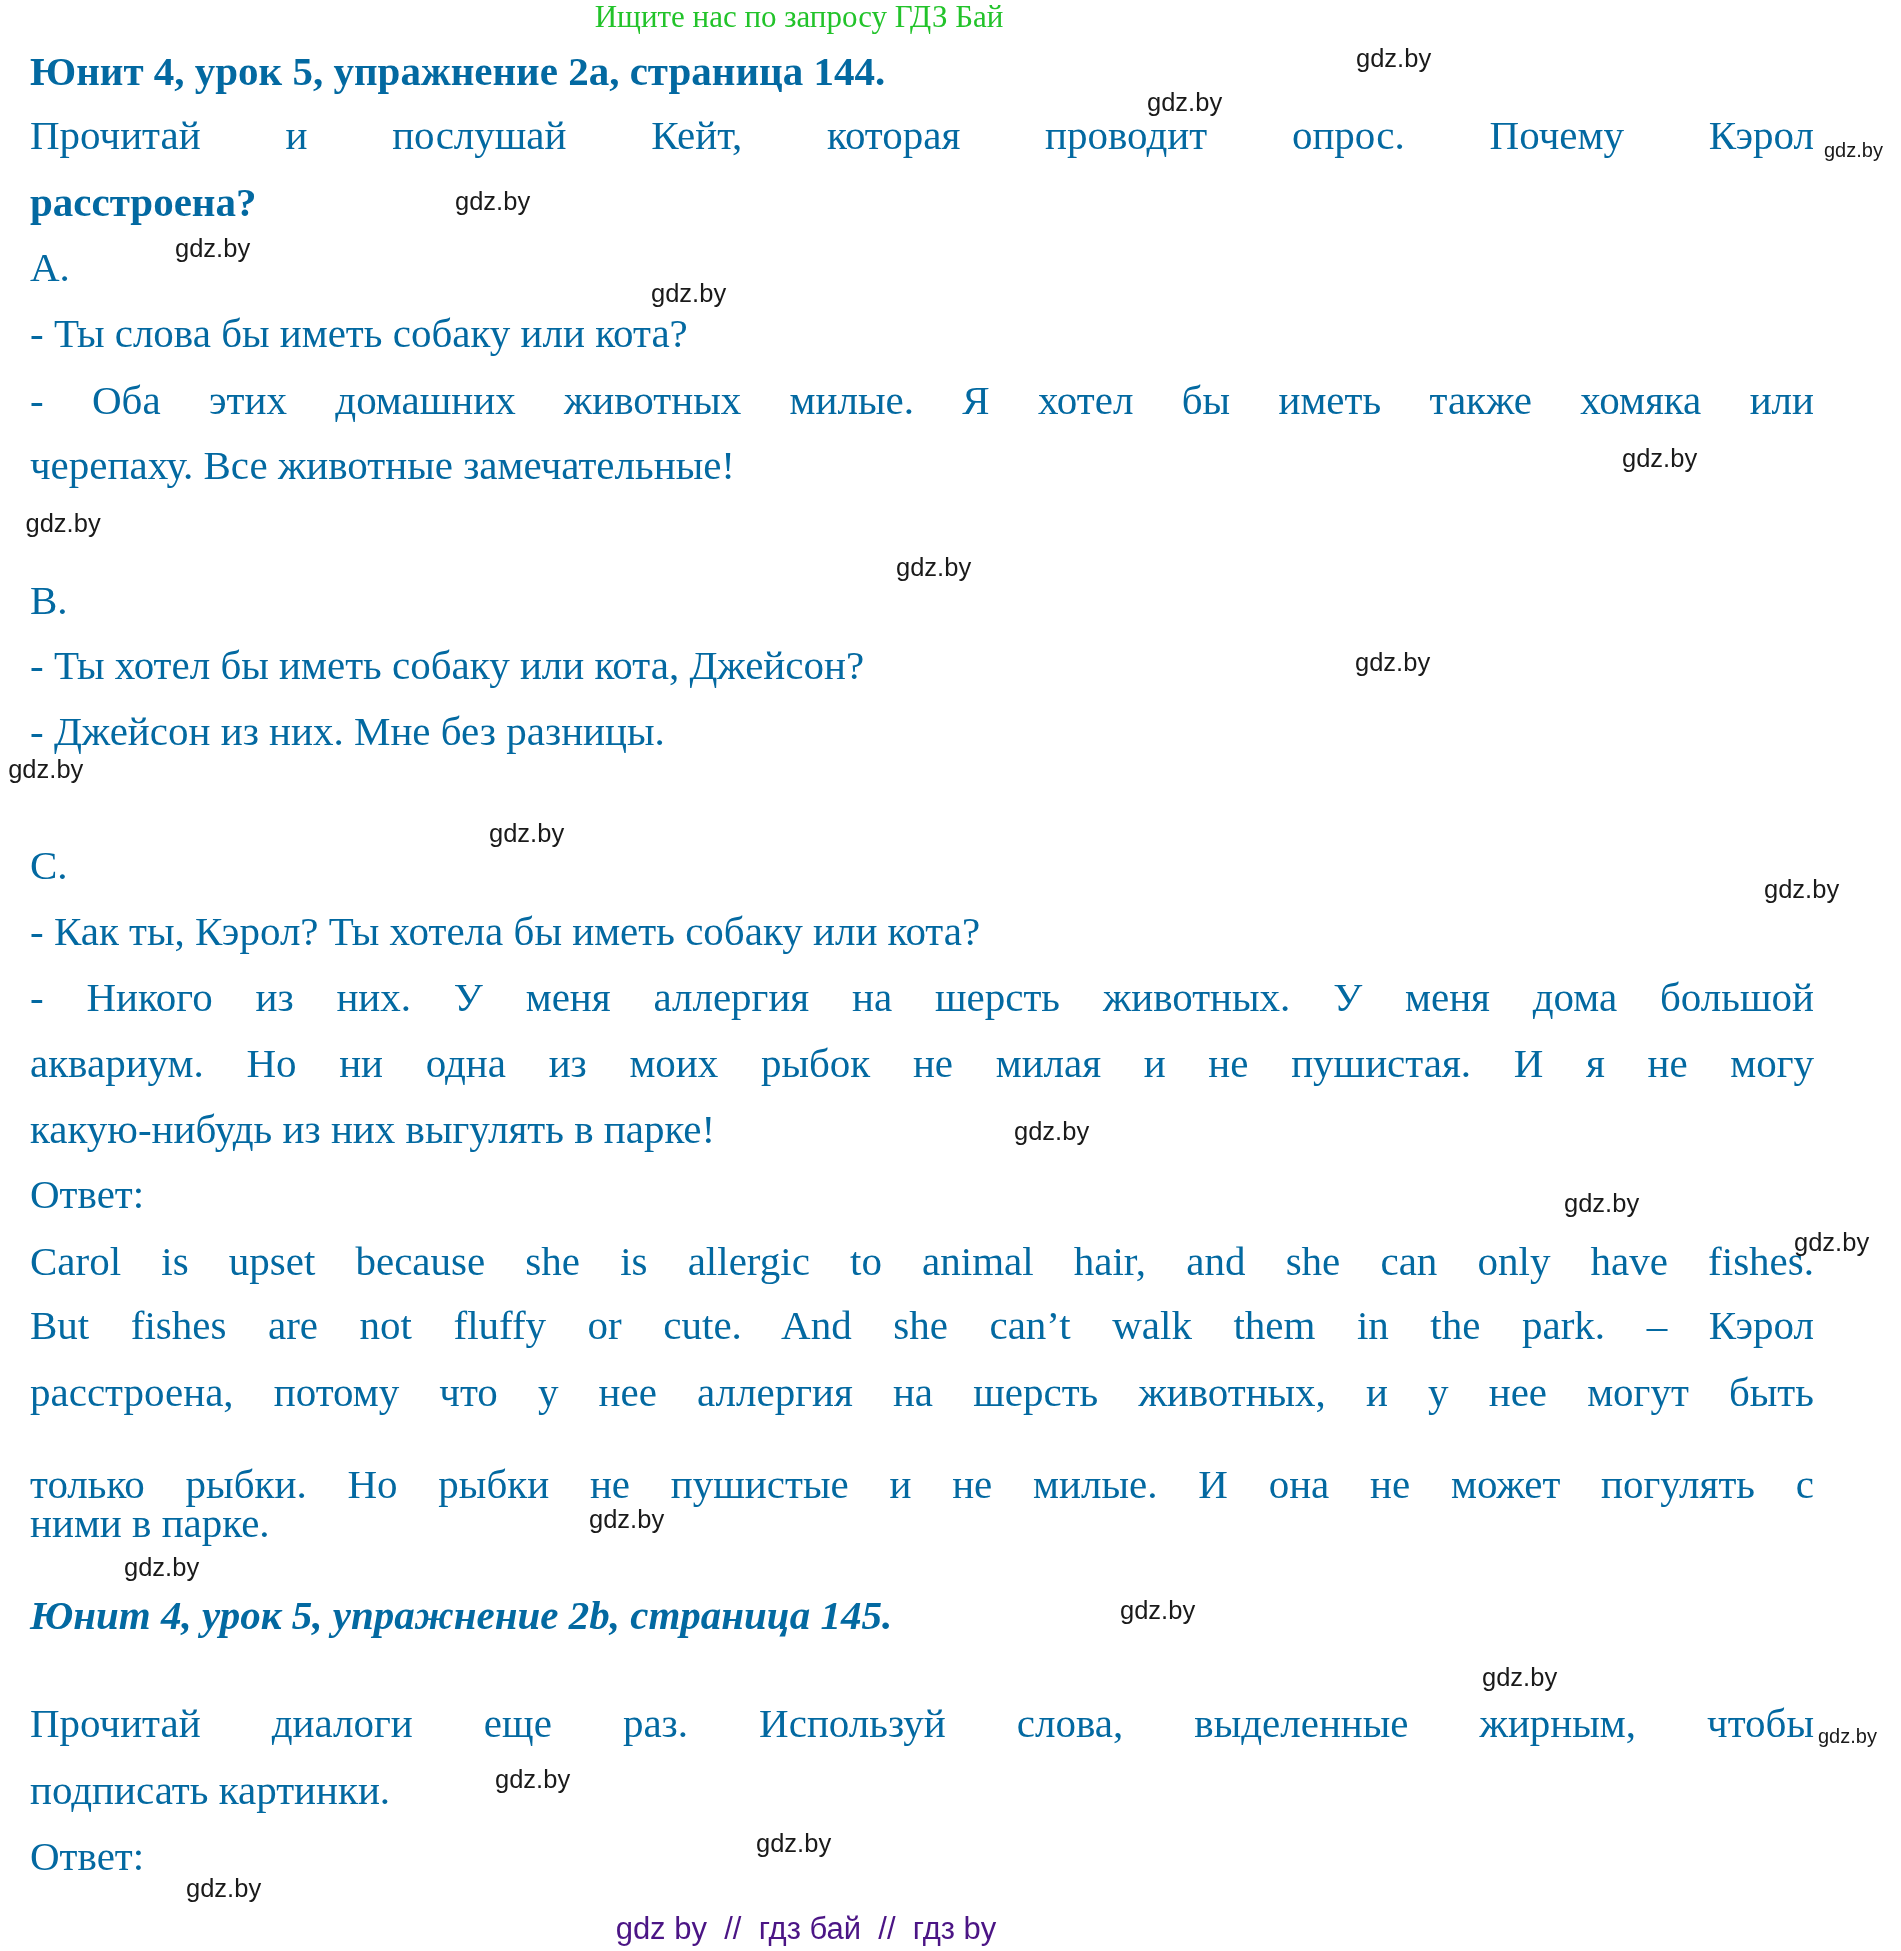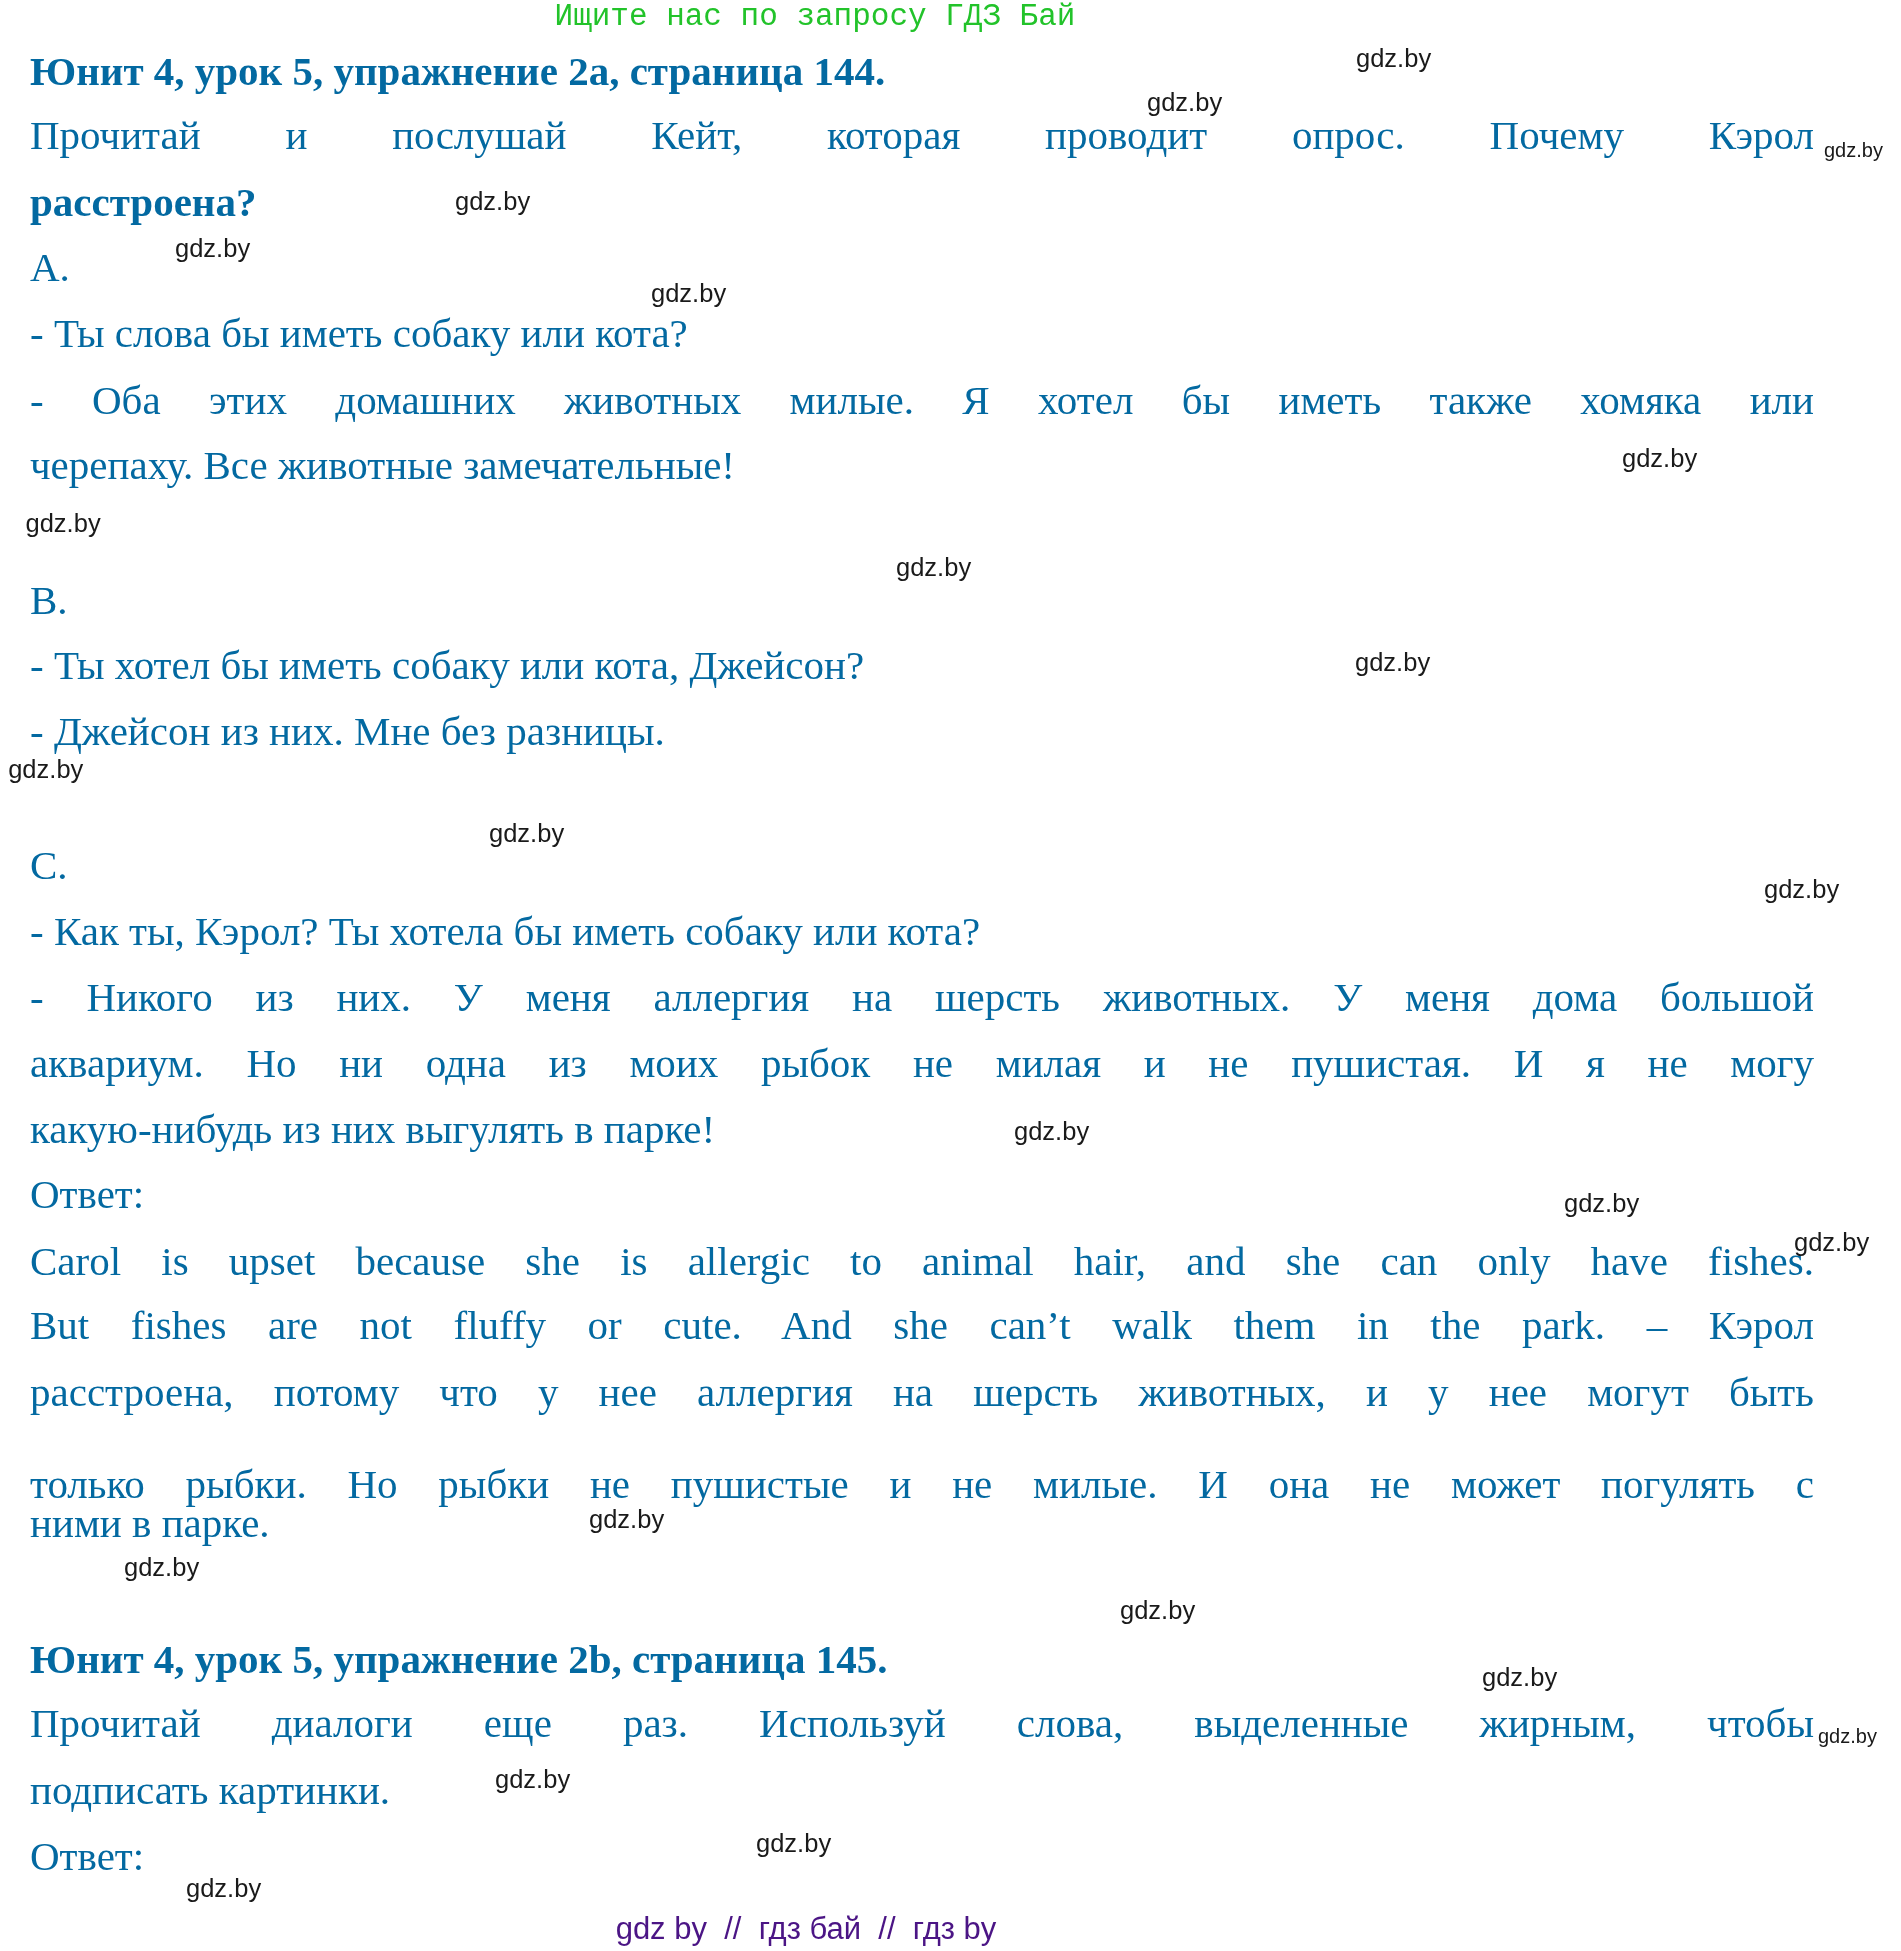--- a/index.html
+++ b/index.html
@@ -1,21 +1,21 @@
 <!DOCTYPE html>
 <html style="font-size:14.5px"><head>
 <meta charset="utf-8">
 <style>
   html, body { margin: 0; padding: 0; background: #ffffff; }
   body { width: 1901px; height: 1951px; position: relative; overflow: hidden; }
   .page { position: absolute; left: 0; top: 0; width: 1901px; height: 1951px; }
   .banner {
     position: absolute; left: 0; width: 1598px; top: 0; text-align: center;
-    font-family: Liberation Mono, monospace; font-size: 31px;
-    color: #22c32a; line-height: 33px; padding-left: 16px;
+    font-family: Liberation Serif, serif; font-size: 31px;
+    color: #22c32a; line-height: 33px;
   }
   .line {
     position: absolute; left: 30px;
     font-family: "Liberation Serif", "DejaVu Serif", serif;
     font-size: 41px; line-height: 55px; color: #0369a1; white-space: nowrap;
   }
   .line.bold { font-weight: bold; }
   .line.just {
     width: 1784px; white-space: normal; text-align: justify; text-align-last: justify;
   }
@@ -57,21 +57,21 @@
   <div class="line just" style="top:1036px;">аквариум. Но ни одна из моих рыбок не милая и не пушистая. И я не могу</div>
   <div class="line" style="top:1102px;">какую-нибудь из них выгулять в парке!</div>
 
   <div class="line" style="top:1167px;">Ответ:</div>
   <div class="line just" style="top:1234px;">Carol is upset because she is allergic to animal hair, and she can only have fishes.</div>
   <div class="line just" style="top:1298px;">But fishes are not fluffy or cute. And she can’t walk them in the park. – Кэрол</div>
   <div class="line just" style="top:1365px;">расстроена, потому что у нее аллергия на шерсть животных, и у нее могут быть</div>
   <div class="line just" style="top:1431px;margin-top:26px;">только рыбки. Но рыбки не пушистые и не милые. И она не может погулять с</div>
   <div class="line" style="top:1496px;">ними в парке.</div>
 
-  <div class="line bold" style="top:1632px;">Юнит 4, урок 5, упражнение 2b, страница 145.</div>
+  <div class="line bold" style="top:1588px;font-style:italic;">Юнит 4, урок 5, упражнение 2b, страница 145.</div>
   <div class="line just" style="top:1696px;">Прочитай диалоги еще раз. Используй слова, выделенные жирным, чтобы</div>
   <div class="line" style="top:1763px;">подписать картинки.</div>
   <div class="line" style="top:1829px;">Ответ:</div>
 
   <span class="wm" style="left:1356px;top:45px;">gdz.by</span>
   <span class="wm" style="left:1147px;top:89px;">gdz.by</span>
   <span class="wm small" style="left:1824px;top:139px;">gdz.by</span>
   <span class="wm" style="left:455px;top:188px;">gdz.by</span>
   <span class="wm" style="left:175px;top:235px;">gdz.by</span>
   <span class="wm" style="left:651px;top:280px;">gdz.by</span>

